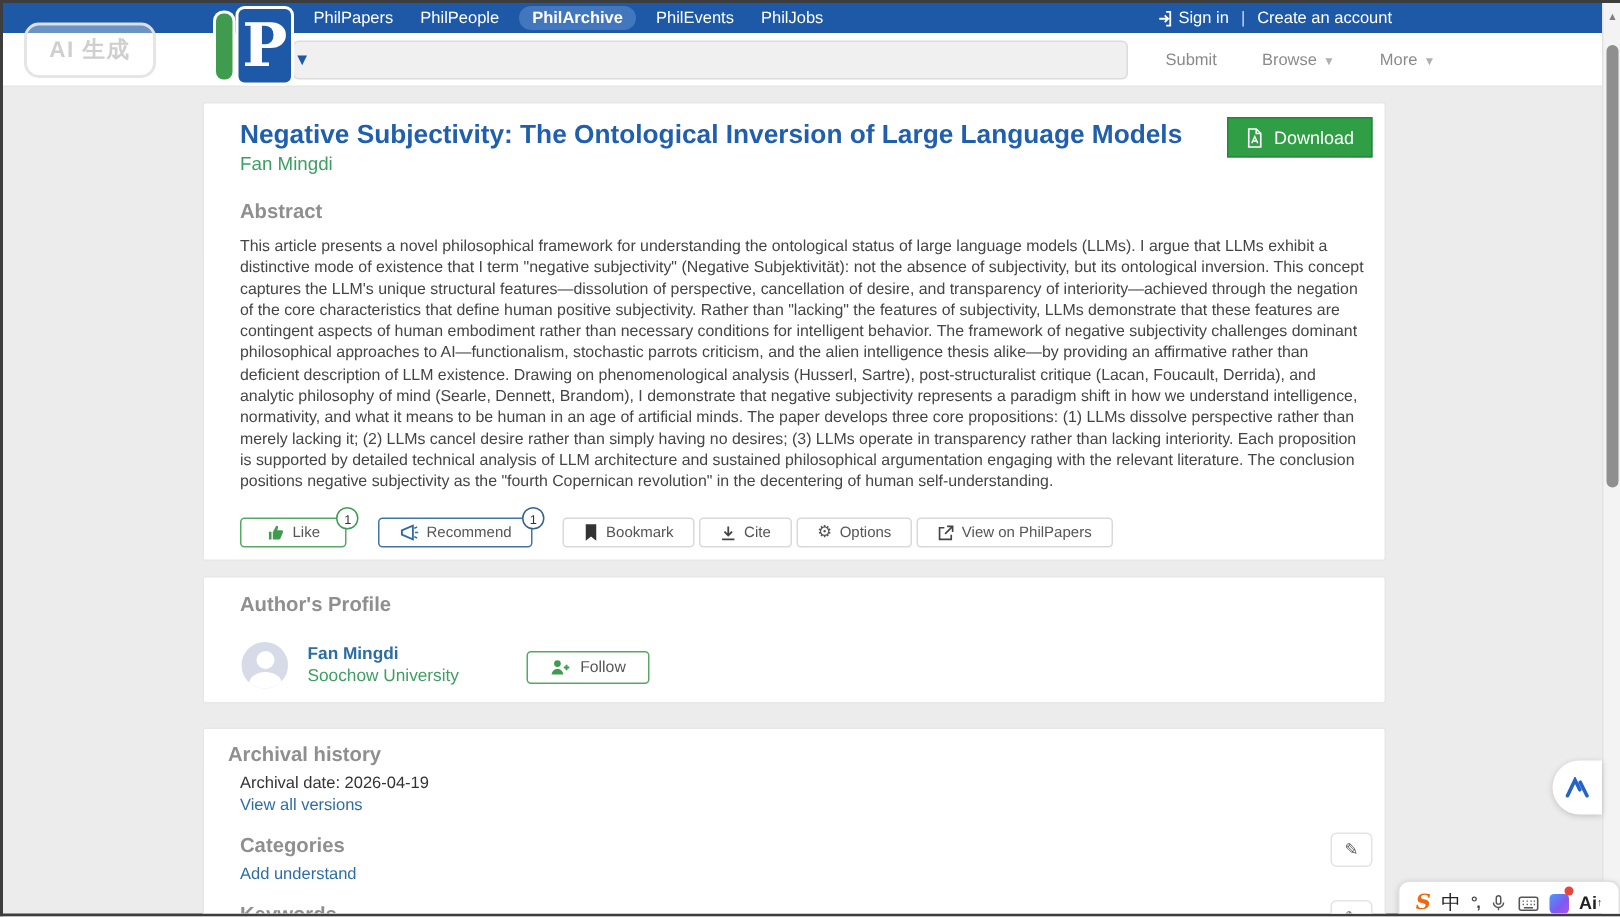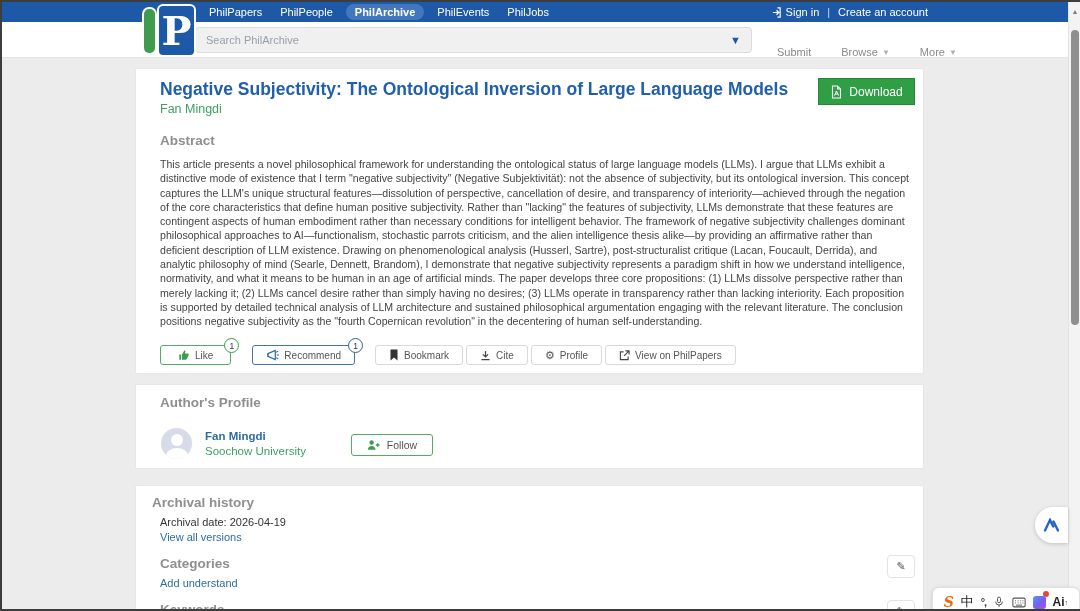--- a/index.html
+++ b/index.html
@@ -32,21 +32,21 @@
     position: absolute; left: 193px; top: 5px; width: 557px; height: 26px;
     background: #f0f0f1; border: 1px solid #dcdcdc; border-radius: 4px;
     display: flex; align-items: center;
   }
   .search-box input {
     flex: 1; border: none; background: transparent; outline: none;
     font-size: 11px; color: #333; padding: 0 10px; font-family: "Liberation Sans", sans-serif;
   }
   .search-box input::placeholder { color: #9aa0a6; }
   .search-caret { color: #1d59a6; font-size: 11px; padding-right: 10px; cursor: pointer; }
-  .hdr-links { position: absolute; left: 775px; top: 0; height: 36px; display: flex; align-items: flex-end; gap: 30px; }
+  .hdr-links { position: absolute; left: 775px; top: 0; height: 36px; display: flex; align-items: center; gap: 30px; }
   .hdr-links a { color: #8a8a8a; font-size: 11px; text-decoration: none; display: flex; align-items: center; gap: 4px; white-space: nowrap; }
   .hdr-links .caret { font-size: 8px; color: #b0b0b0; }
   
   .logo { position: absolute; left: 142px; top: 4px; width: 50px; height: 49px; z-index: 6; cursor: pointer; }
   .logo .bar { position: absolute; left: 0; top: 3px; width: 11px; height: 44px; background: #3f9c4e; border-radius: 5px; box-shadow: 0 0 0 2px #fff; }
   .logo .square {
     position: absolute; left: 15px; top: 0; width: 35px; height: 49px; background: #1d59a6;
     border-radius: 4px; box-shadow: 0 0 0 2px #fff;
     color: #fff; font-family: "DejaVu Serif", serif; font-weight: bold; font-size: 40px;
     display: flex; align-items: center; justify-content: center; line-height: 1;
@@ -166,21 +166,20 @@
         </span>
         <span>Sign in</span>
       </a>
       <span class="sep">|</span>
       <a href="#">Create an account</a>
     </div>
   </div>
 
   <div class="header">
     <div class="search-box">
-      <input type="text" placeholder="Search PhilArchive" style="">
       <span class="search-caret">▼</span>
     </div>
     <div class="hdr-links">
       <a href="#">Submit</a>
       <a href="#">
           <span>Browse</span>
           <span class="caret">▼</span>
         </a>
       <a href="#">
           <span>More</span>
@@ -242,21 +241,21 @@
       <button class="act">
         <span>
           <svg width="11" height="11" viewBox="0 0 12 12">
               <path d="M6 1v6M3.2 4.8L6 7.6l2.8-2.8M1.5 10.5h9" fill="none" stroke="#444" stroke-width="1.3"></path>
             </svg>
         </span>
         <span>Cite</span>
       </button>
       <button class="act">
         <span style="font-size:11px;color:#555;line-height:1;">⚙</span>
-        <span>Profile</span>
+        <span>Options</span>
       </button>
       <button class="act">
         <span>
           <svg width="11" height="11" viewBox="0 0 12 12">
               <path d="M5 2H1.5v8.5H10V7" fill="none" stroke="#444" stroke-width="1.2"></path>
               <path d="M7 1h4v4M11 1L5.5 6.5" fill="none" stroke="#444" stroke-width="1.2"></path>
             </svg>
         </span>
         <span>View on PhilPapers</span>
       </button>
@@ -296,20 +295,21 @@
     <button class="edit-btn kw">
         <span>✎</span>
       </button>
   </section>
 
   <div class="scrollbar">
     <div class="sb-arrow">▲</div>
     <div class="sb-thumb"></div>
   </div>
 
+  <div class="watermark">AI 生成</div>
 
   <div class="monica-tab">
     <span>
       <svg width="17" height="14" viewBox="0 0 17 14">
           <path d="M2 12.5L7 2l3.2 6.5M10.5 3.5l4.5 9" fill="none" stroke="#2563c9" stroke-width="2.4" stroke-linecap="round"></path>
         </svg>
     </span>
   </div>
 
   <div class="ime-bar">

